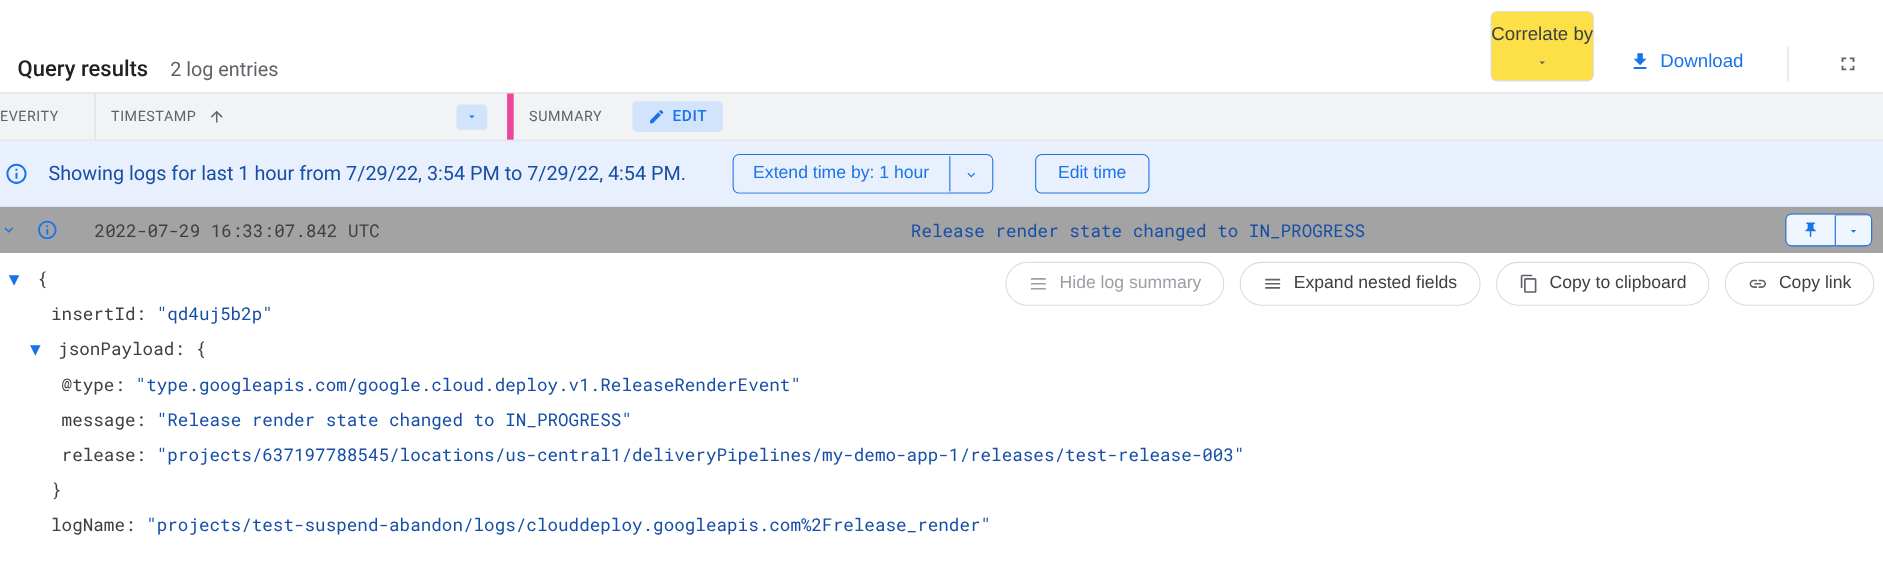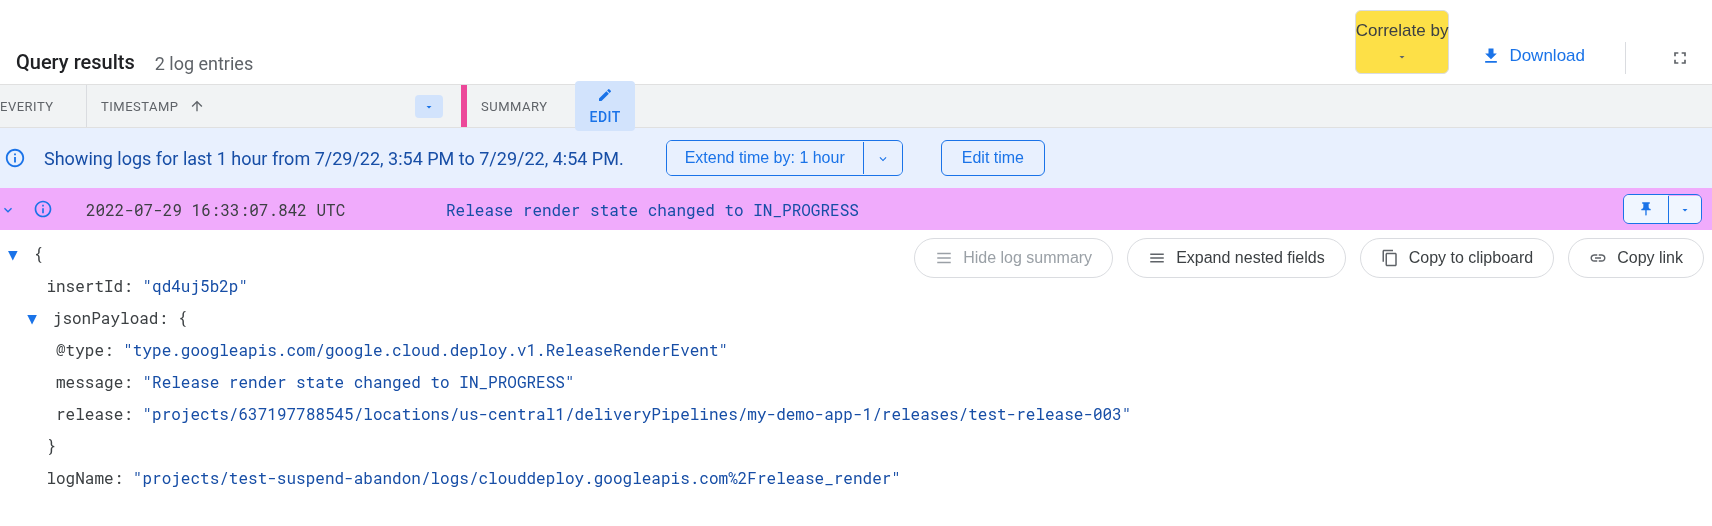--- a/index.html
+++ b/index.html
@@ -13,35 +13,35 @@
     .correlate-btn { display: flex; align-items: center; gap: 10px; border: 1px solid #dadce0; border-radius: 6px; padding: 10px 0; font-size: 17px; color: #3c4043; background: #fde047; cursor: pointer; flex-direction: column; }
     .download-btn { display: flex; align-items: center; gap: 8px; color: #1a73e8; font-size: 17px; background: none; border: none; cursor: pointer; padding: 8px 12px; }
     .fullscreen-btn { background: none; border: none; cursor: pointer; padding: 6px; color: #5f6368; margin-left: 10px; }
     .divider-v { width: 1px; height: 32px; background: #dadce0; margin: 0 8px; }
     
     .cols-row { display: flex; align-items: center; background: #f1f3f4; border-top: 1px solid #e0e0e0; border-bottom: 1px solid #e0e0e0; height: 44px; }
     .col-sev { width: 87px; padding-left: 0; font-size: 13px; color: #5f6368; letter-spacing: 0.5px; border-right: 1px solid #dadce0; height: 100%; display: flex; align-items: center; }
     .col-ts { display: flex; align-items: center; gap: 10px; padding: 0 14px; font-size: 13px; color: #5f6368; letter-spacing: 0.5px; border-right: 6px solid #ec4899; height: 100%; flex: 0 0 380px; }
     .col-ts-dropdown { background: #d2e3fc; border-radius: 4px; padding: 4px 8px; cursor: pointer; margin-left: auto; margin-right: 4px; color: #1a73e8; }
     .col-summary { padding: 0 14px; font-size: 13px; color: #5f6368; letter-spacing: 0.5px; display: flex; align-items: center; gap: 28px; }
-    .edit-pill { display: flex; align-items: center; gap: 6px; background: #d2e3fc; color: #1a73e8; border-radius: 4px; padding: 6px 14px; font-size: 14px; font-weight: 500; cursor: pointer; flex-direction: column; }
+    .edit-pill { display: flex; align-items: center; gap: 6px; background: #d2e3fc; color: #1a73e8; border-radius: 4px; padding: 6px 14px; font-size: 14px; font-weight: 500; cursor: pointer; }
     
     .info-banner { display: flex; align-items: center; gap: 18px; background: #e8f0fe; padding: 12px 4px; }
     .info-icon { color: #1a73e8; }
     .info-text { font-size: 18px; color: #174ea6; }
     .btn-group { display: flex; align-items: center; border: 1px solid #1a73e8; border-radius: 6px; margin-left: 24px; overflow: hidden; }
     .extend-btn { color: #1a73e8; font-size: 16px; padding: 8px 18px; background: #e8f0fe; border: none; cursor: pointer; }
     .extend-dd { color: #1a73e8; padding: 8px 12px; background: #e8f0fe; border: none; border-left: 1px solid #1a73e8; cursor: pointer; }
     .edit-time-btn { color: #1a73e8; font-size: 16px; padding: 8px 20px; background: #e8f0fe; border: 1px solid #1a73e8; border-radius: 6px; margin-left: 20px; cursor: pointer; }
     
-    .log-row { display: flex; align-items: center; background: #f0abfc; padding: 6px 0; gap: 0; }
+    .log-row { display: flex; align-items: center; background: #a3a3a3; padding: 6px 0; gap: 0; }
     .log-caret { width: 20px; color: #1a73e8; cursor: pointer; }
     .log-info-icon { width: 46px; text-align: center; color: #1a73e8; cursor: pointer; }
     .log-ts { font-family: 'Roboto Mono', monospace; font-size: 16px; color: #3c4043; padding-left: 20px; width: 380px; }
-    .log-summary { font-family: 'Roboto Mono', monospace; font-size: 16px; color: #174ea6; flex: 1; }
+    .log-summary { font-family: 'Roboto Mono', monospace; font-size: 16px; color: #174ea6; flex: 1; text-align: center; }
     .pin-group { display: flex; align-items: center; border: 1.5px solid #1a73e8; border-radius: 6px; margin-right: 10px; overflow: hidden; }
     .pin-btn { color: #1a73e8; padding: 6px 14px; background: #f0f6ff; border: none; cursor: pointer; }
     .pin-dd { color: #1a73e8; padding: 6px 10px; background: #f0f6ff; border: none; border-left: 1.5px solid #1a73e8; cursor: pointer; }
     
     .expanded-area { position: relative; padding: 8px 40px 0 0; }
     .action-row { position: absolute; top: 8px; right: 8px; display: flex; gap: 14px; }
     .pill-btn { display: flex; align-items: center; gap: 10px; border: 1px solid #dadce0; border-radius: 22px; padding: 10px 20px; font-size: 16px; color: #3c4043; background: #fff; cursor: pointer; white-space: nowrap; }
     .pill-btn.disabled { color: #9aa0a6; cursor: default; }
     
     .json-view { font-family: 'Roboto Mono', monospace; font-size: 16px; line-height: 2.0; padding-left: 8px; }

